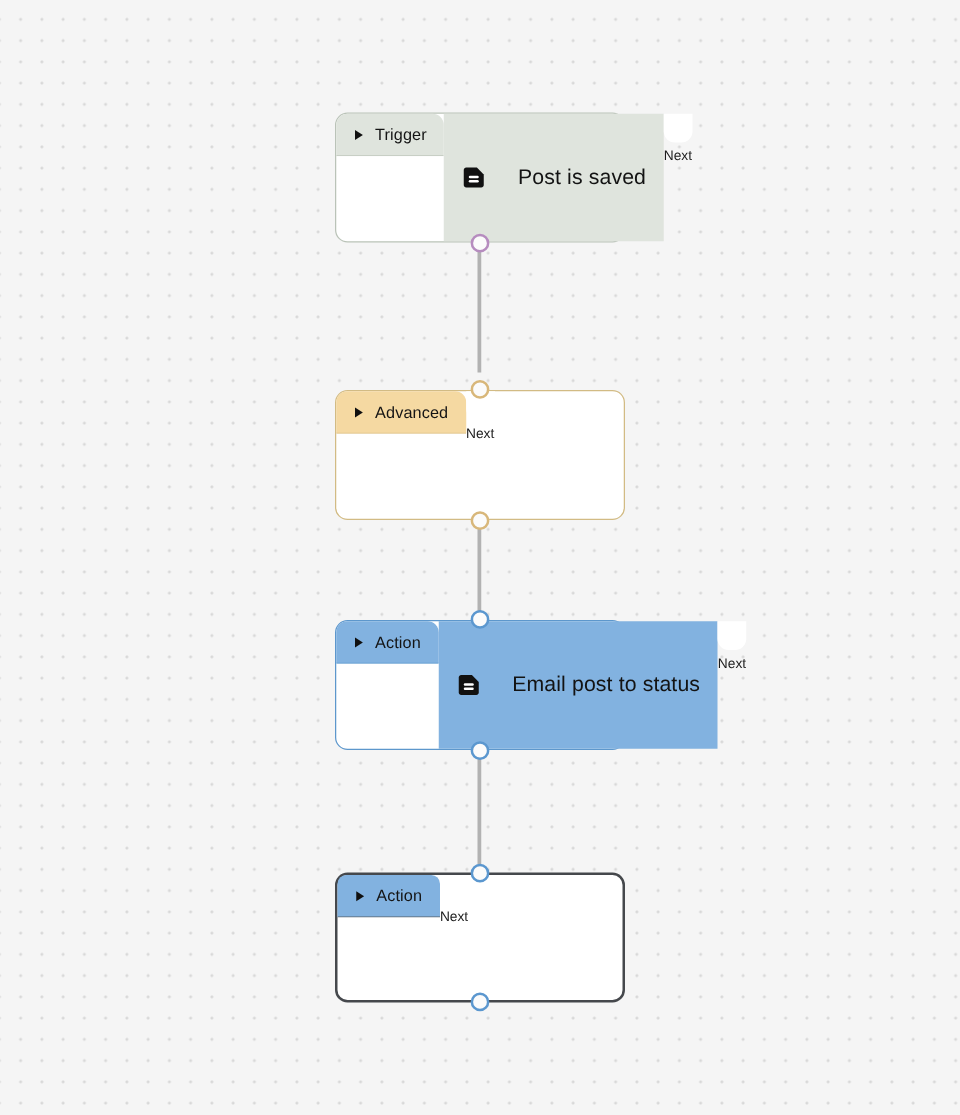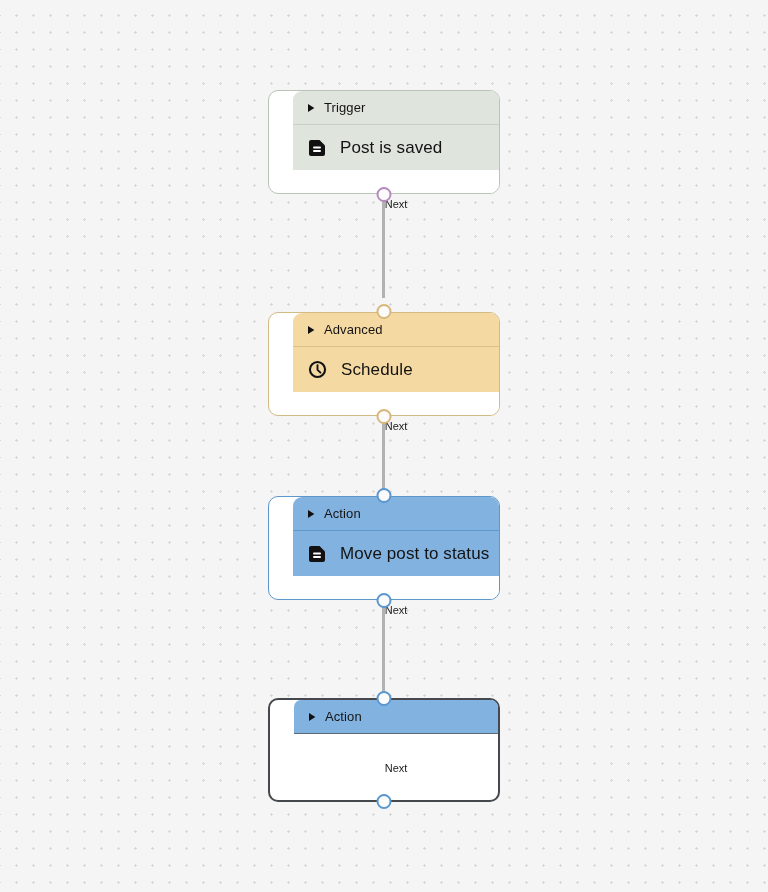--- a/index.html
+++ b/index.html
@@ -22,23 +22,22 @@
   .edge-1{top:194px;height:104px;}
   .edge-2{top:398px;height:102px;}
   .edge-3{top:600px;height:102px;}
   .node{
     position:absolute;
     left:268px;width:232px;height:104px;
     box-sizing:border-box;
     background:#ffffff;
     border:1px solid var(--border,#bbb);
     border-radius:10px;
-    display:flex;flex-direction:column;
+    display:flex;
     z-index:2;
-    padding-left:24px;
   }
   .node.selected{border-width:2px;}
   .node-1{top:90px;}
   .node-2{top:312px;}
   .node-3{top:496px;}
   .node-4{top:698px;}
   .node-header{
     height:33px;flex:0 0 33px;
     background:var(--fill,#eee);
     border-bottom:1px solid var(--divider,#ccc);
@@ -50,21 +49,21 @@
   .node.selected .node-header{border-radius:7px 7px 0 0;}
   .tri{display:flex;align-items:center;}
   .cat{font-size:13px;color:#141414;letter-spacing:.1px;}
   .node-body{
     flex:1 1 auto;
     background:var(--fill,#eee);
     display:flex;align-items:center;
     padding:0 14px;gap:13px;
   }
   .node-icon{display:flex;align-items:center;}
-  .node-label{font-size:17px;color:#131313;letter-spacing:.1px;white-space:nowrap;}
+  .node-label{font-size:17px;color:#131313;letter-spacing:.1px;white-space:nowrap;margin-left:12px;}
   .node-footer{
     height:23px;flex:0 0 23px;
     background:#ffffff;
     border-radius:0 0 9px 9px;
     display:flex;align-items:center;justify-content:center;
   }
   .node.selected .node-footer{border-radius:0 0 7px 7px;}
   .next-label{font-size:11px;color:#1c1c1c;margin-top:44px;}
   .handle{
     position:absolute;left:50%;transform:translateX(-50%);
@@ -114,29 +113,20 @@
 
   <div class="node node-2" style="--fill: #f5d9a2; --border: #d2bb84; --divider: #ddc187; --handle: #d8b77a;">
     <div class="node-header">
       <span class="tri">
         <svg width="8" height="10" viewBox="0 0 8 10">
             <path d="M1 1 L7.3 5 L1 9 Z" fill="#101010"></path>
           </svg>
       </span>
       <span class="cat">Advanced</span>
     </div>
-    <div class="node-body">
-      <span class="node-icon">
-        <svg width="21" height="21" viewBox="0 0 20 20">
-          <circle cx="10" cy="10" r="7.2" fill="none" stroke="#111" stroke-width="2"></circle>
-          <path d="M10 5.8 V10.3 L12.8 13" fill="none" stroke="#111" stroke-width="1.8" stroke-linecap="round" stroke-linejoin="round"></path>
-        </svg>
-      </span>
-      <span class="node-label">Schedule</span>
-    </div>
     <div class="node-footer">
       <span class="next-label">Next</span>
     </div>
     <span class="handle in"></span>
     <span class="handle out"></span>
   </div>
 
   <div class="node node-3" style="--fill: #82b2e0; --border: #5d97cc; --divider: #5f9ace; --handle: #5b97cf;">
     <div class="node-header">
       <span class="tri">
@@ -147,21 +137,21 @@
       <span class="cat">Action</span>
     </div>
     <div class="node-body">
       <span class="node-icon">
         <svg width="20" height="20" viewBox="0 0 20 20">
           <path d="M4 2 C2.9 2 2 2.9 2 4 V16 C2 17.1 2.9 18 4 18 H16 C17.1 18 18 17.1 18 16 V7.5 L12.5 2 Z" fill="#111"></path>
           <rect x="6" y="8.6" width="8" height="2" rx="1" fill="#fff"></rect>
           <rect x="6" y="12" width="8" height="2" rx="1" fill="#fff"></rect>
         </svg>
       </span>
-      <span class="node-label">Move post to status</span>
+      <span class="node-label">Email post to status</span>
     </div>
     <div class="node-footer">
       <span class="next-label">Next</span>
     </div>
     <span class="handle in"></span>
     <span class="handle out"></span>
   </div>
 
   <div class="node node-4 selected" style="--fill: #82b2e0; --border: #45484c; --divider: #5c6a76; --handle: #5b97cf;">
     <div class="node-header">

